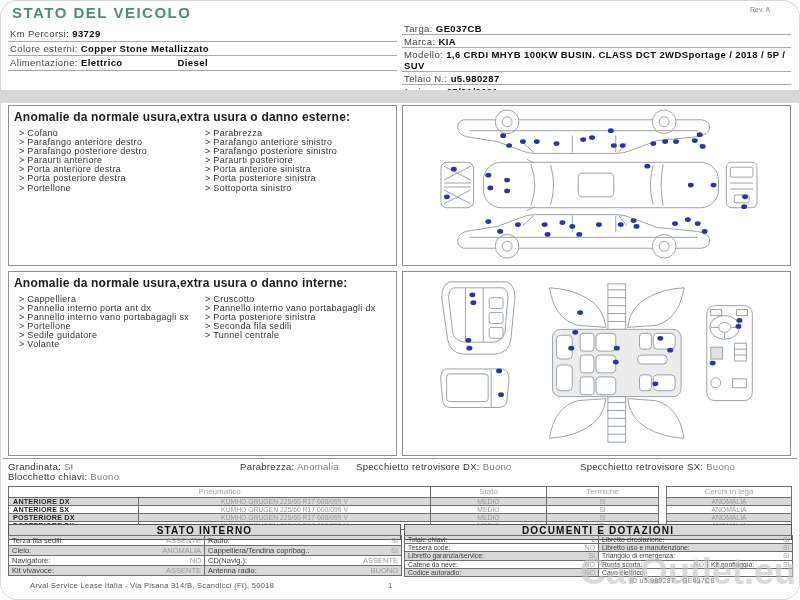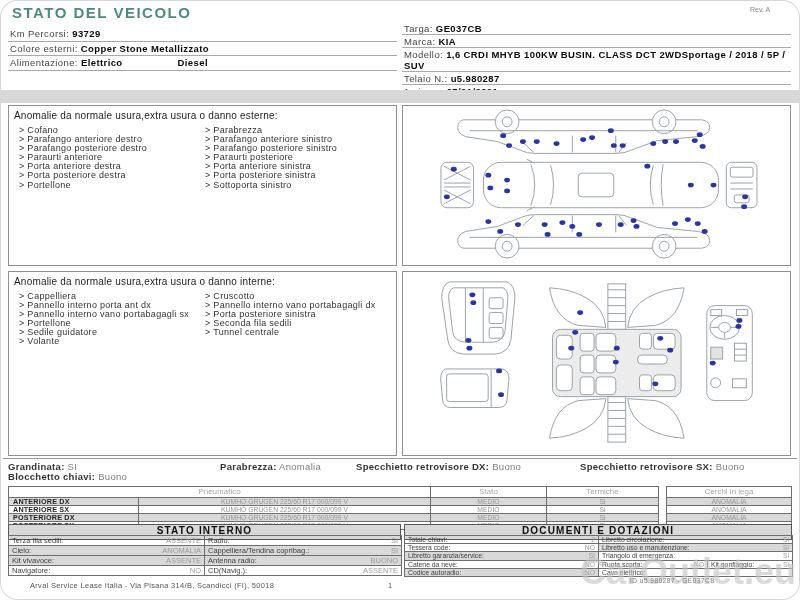--- a/index.html
+++ b/index.html
@@ -20,29 +20,29 @@
   .ival{font-weight:bold;color:#0a0a0a;}
   .v2{margin-left:55px;}
   
   .band{position:absolute;left:0;top:90px;width:800px;height:13px;background:#d8d8d8;}
   
   .panel{position:absolute;border:1px solid #8f8f8f;background:#fff;box-sizing:border-box;}
   #ext-list{left:8px;top:105px;width:389px;height:161px;}
   #ext-diag{left:402px;top:105px;width:389px;height:161px;}
   #int-list{left:8px;top:271px;width:389px;height:185px;}
   #int-diag{left:402px;top:271px;width:389px;height:185px;}
-  .sec-title{font-weight:normal;font-size:10px;color:#1c1c1c;padding:4px 4px 3px 5px;letter-spacing:.2px;}
+  .sec-title{font-weight:bold;font-size:12px;color:#1c1c1c;padding:4px 4px 3px 5px;letter-spacing:.2px;}
   .an-cols{display:flex;padding:2px 0 0 10px;}
   .an-col{width:186px;}
   .an-item{font-size:9px;line-height:8.6px;color:#333;letter-spacing:.3px;margin-bottom:.5px;}
   .panel svg{display:block;width:100%;height:100%;}
   
   .hrline{position:absolute;left:3px;top:458px;width:794px;border-top:1px solid #9a9a9a;}
   .cond{position:absolute;font-size:9.5px;letter-spacing:.3px;white-space:nowrap;}
-  .clbl{font-weight:bold;color:#333;}
+  .clbl{font-weight:normal;color:#333;}
   .cval{color:#7e7e7e;}
   
   table{border-collapse:collapse;table-layout:fixed;}
   th,td{border:1px solid #6e6e6e;padding:0;overflow:hidden;white-space:nowrap;box-sizing:border-box;}
   th{font-weight:normal;color:#a6a6a6;font-size:8px;height:10px;line-height:10px;}
   tr.shade td, td.shade{background:#d9d9d9;}
   
   #tyres{position:absolute;left:8px;top:486px;width:650px;}
   #cerchi{position:absolute;left:666px;top:486px;width:126px;}
   #tyres td,#cerchi td{height:7px;line-height:7px;font-size:6.8px;text-align:center;color:#979797;}
@@ -294,21 +294,21 @@
   <div class="hrline"></div>
 
   <div class="cond" style="left:8px;top:461px;">
     <span class="clbl">Grandinata:</span>
     <span class="cval">SI</span>
   </div>
   <div class="cond" style="left:8px;top:471px;">
     <span class="clbl">Blocchetto chiavi:</span>
     <span class="cval">Buono</span>
   </div>
-  <div class="cond" style="left:220px;top:461px;">
+  <div class="cond" style="left:240px;top:461px;">
     <span class="clbl">Parabrezza:</span>
     <span class="cval">Anomalia</span>
   </div>
   <div class="cond" style="left:356px;top:461px;">
     <span class="clbl">Specchietto retrovisore DX:</span>
     <span class="cval">Buono</span>
   </div>
   <div class="cond" style="left:580px;top:461px;">
     <span class="clbl">Specchietto retrovisore SX:</span>
     <span class="cval">Buono</span>
@@ -398,37 +398,37 @@
           <td class="shade">
             <span class="plbl">Cielo:</span>
             <span class="pval">ANOMALIA</span>
           </td>
           <td class="shade">
             <span class="plbl">Cappelliera/Tendina copribag.:</span>
             <span class="pval">SI</span>
           </td>
         </tr>
         <tr>
+          <td>
+            <span class="plbl">Navigatore:</span>
+            <span class="pval">NO</span>
+          </td>
+          <td>
+            <span class="plbl">CD(Navig.):</span>
+            <span class="pval">ASSENTE</span>
+          </td>
+        </tr>
+        <tr>
           <td class="shade">
             <span class="plbl">Kit vivavoce:</span>
             <span class="pval">ASSENTE</span>
           </td>
           <td class="shade">
             <span class="plbl">Antenna radio:</span>
             <span class="pval">BUONO</span>
-          </td>
-        </tr>
-        <tr>
-          <td>
-            <span class="plbl">Navigatore:</span>
-            <span class="pval">NO</span>
-          </td>
-          <td>
-            <span class="plbl">CD(Navig.):</span>
-            <span class="pval">ASSENTE</span>
           </td>
         </tr>
       </tbody>
   </table>
 
   <div class="bartitle" id="doc-title">DOCUMENTI E DOTAZIONI</div>
   <table id="doc-table">
     <colgroup>
         <col style="width:194px">
         <col style="width:109px">

